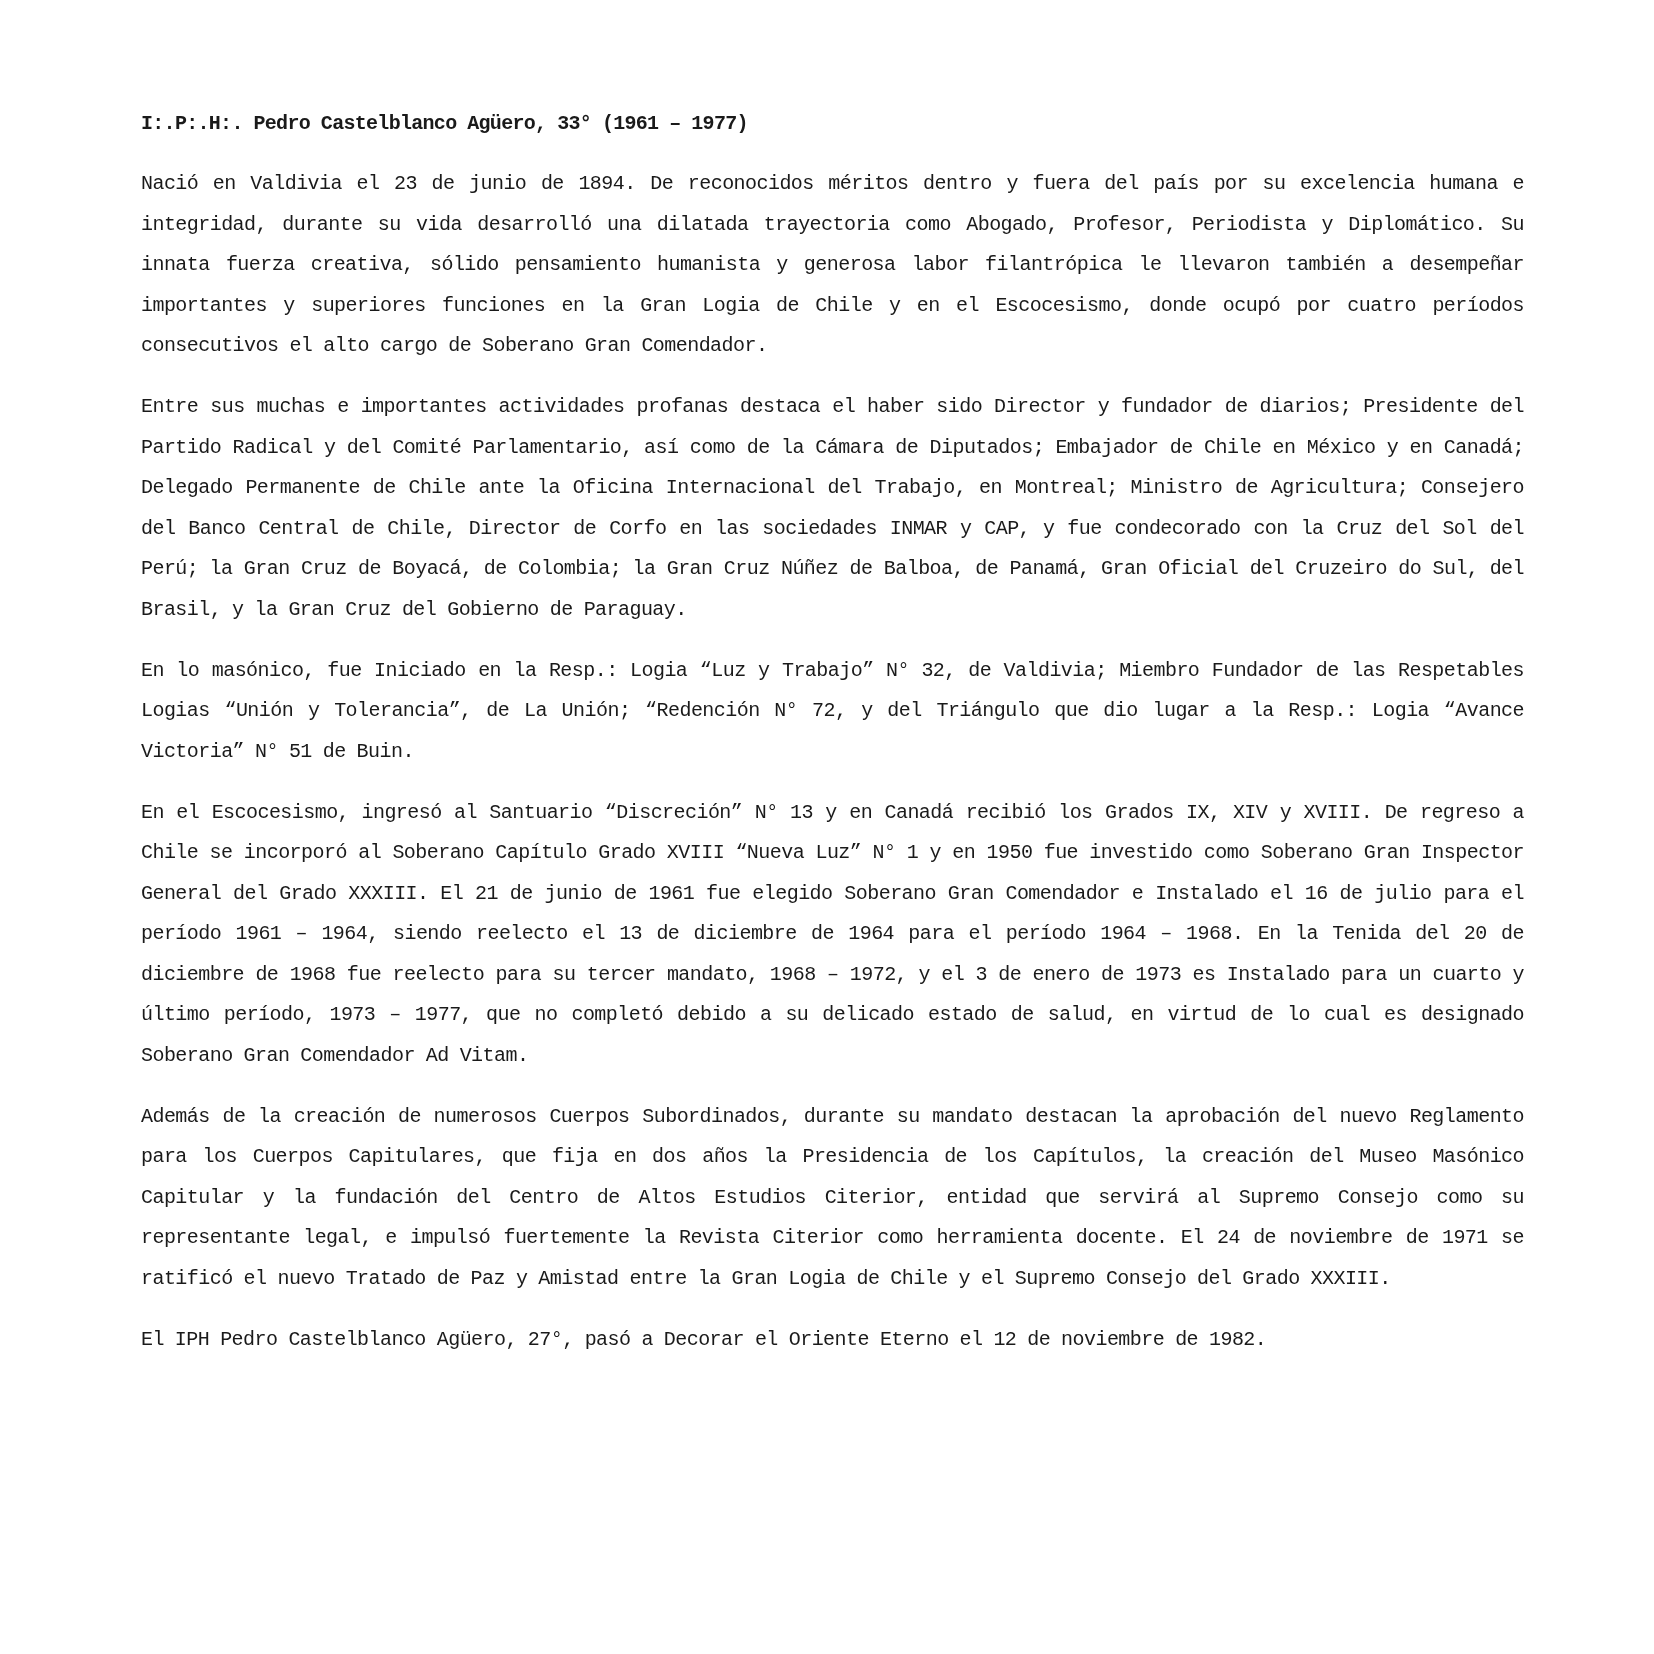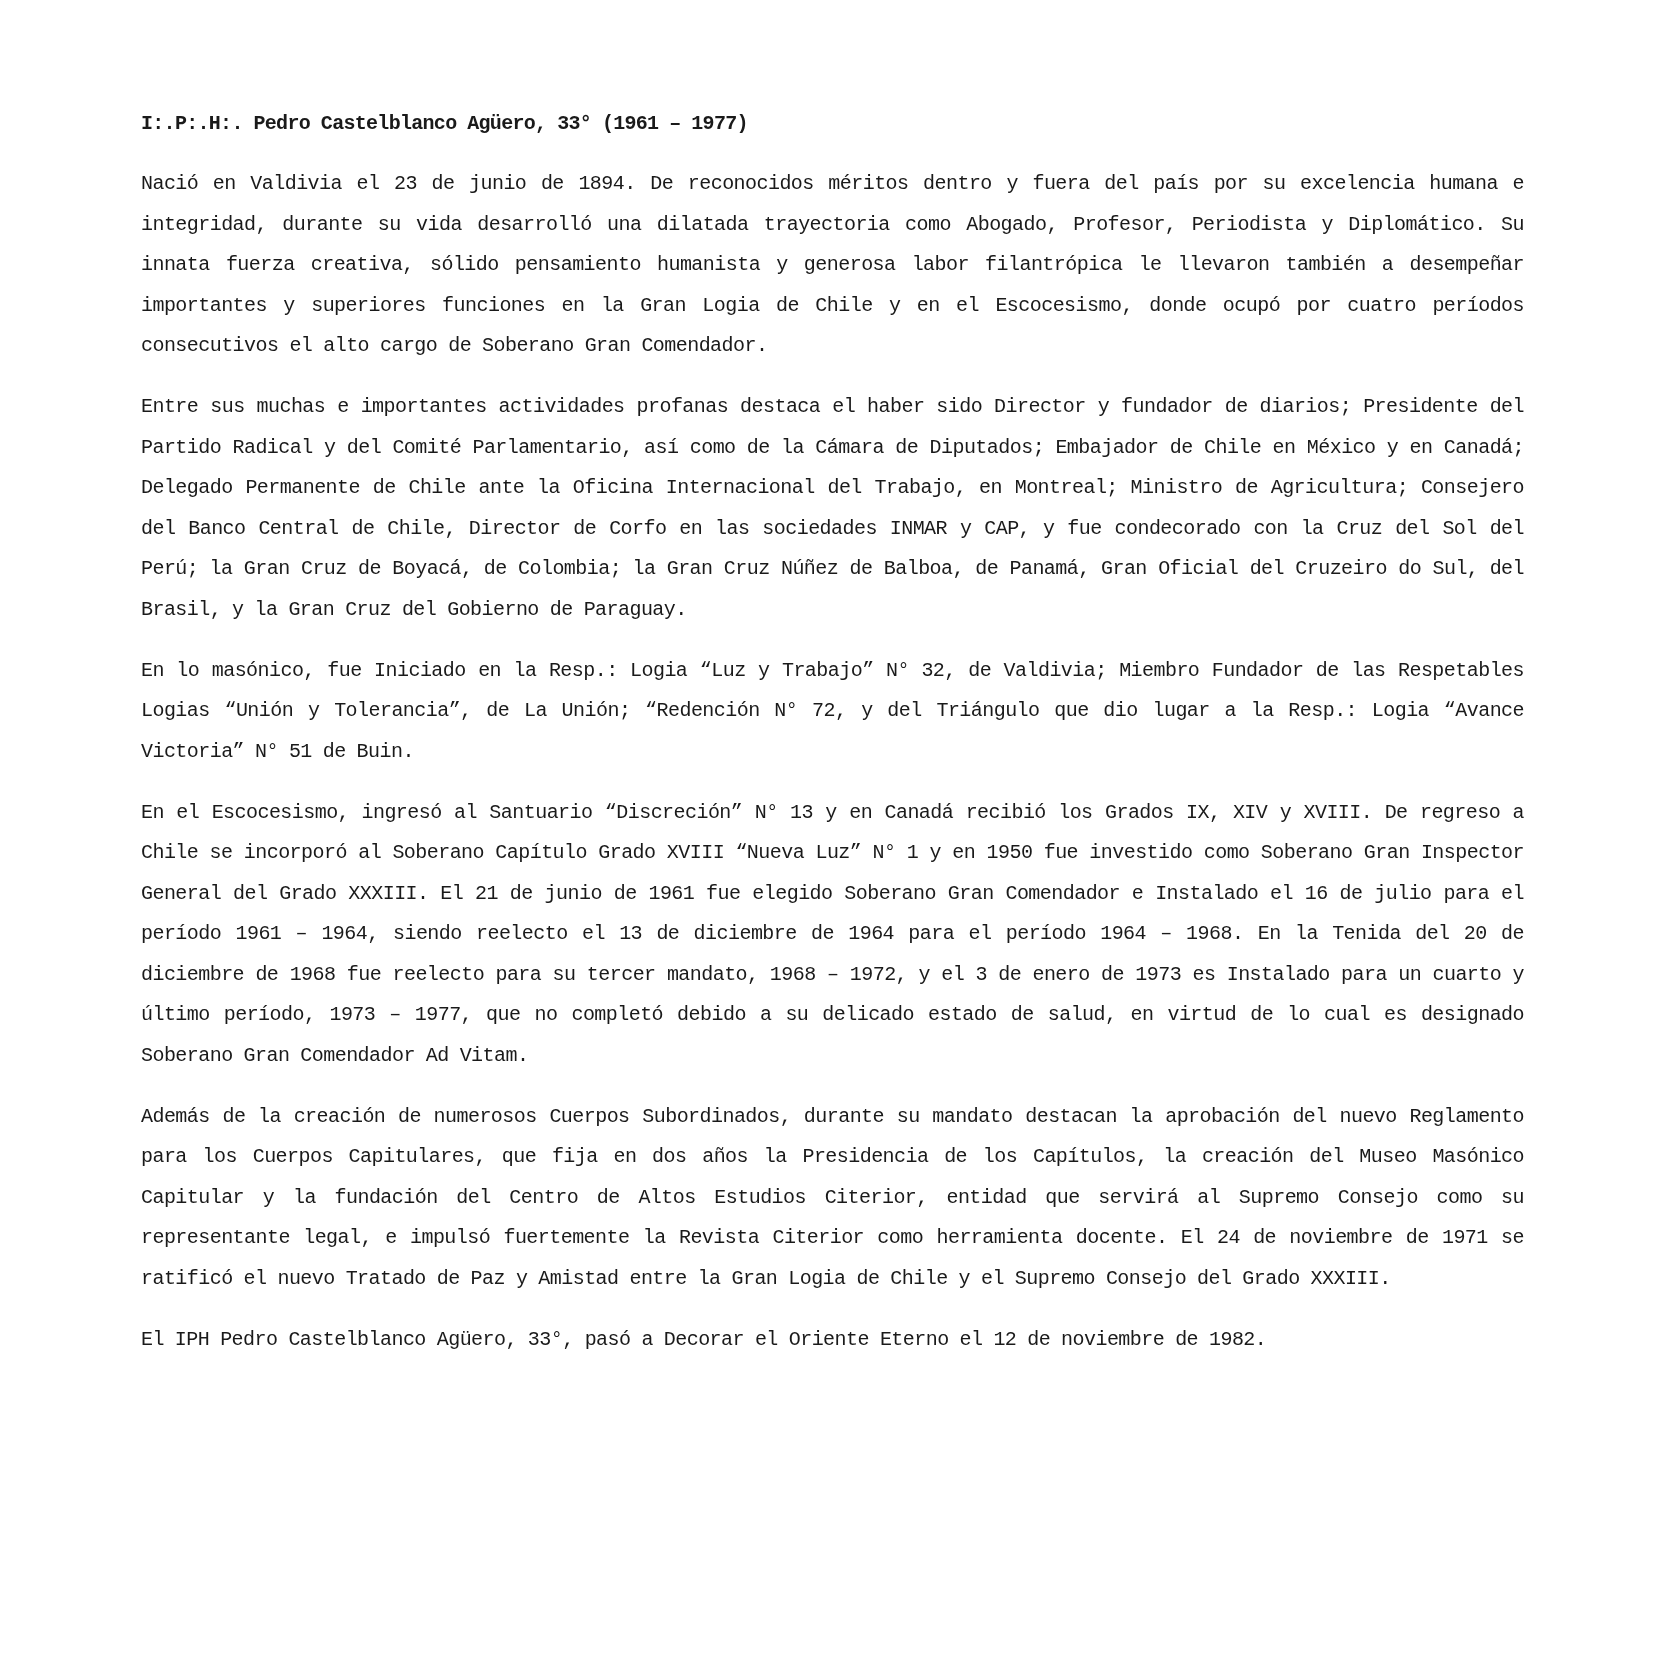--- a/index.html
+++ b/index.html
@@ -42,14 +42,14 @@
 </head>
 <body>
 
 <div class="page">
   <div class="doc-title">I:.P:.H:. Pedro Castelblanco Agüero, 33° (1961 – 1977)</div>
   <p class="doc-para">Nació en Valdivia el 23 de junio de 1894. De reconocidos méritos dentro y fuera del país por su excelencia humana e integridad, durante su vida desarrolló una dilatada trayectoria como Abogado, Profesor, Periodista y Diplomático. Su innata fuerza creativa, sólido pensamiento humanista y generosa labor filantrópica le llevaron también a desempeñar importantes y superiores funciones en la Gran Logia de Chile y en el Escocesismo, donde ocupó por cuatro períodos consecutivos el alto cargo de Soberano Gran Comendador.</p>
   <p class="doc-para">Entre sus muchas e importantes actividades profanas destaca el haber sido Director y fundador de diarios; Presidente del Partido Radical y del Comité Parlamentario, así como de la Cámara de Diputados; Embajador de Chile en México y en Canadá; Delegado Permanente de Chile ante la Oficina Internacional del Trabajo, en Montreal; Ministro de Agricultura; Consejero del Banco Central de Chile, Director de Corfo en las sociedades INMAR y CAP, y fue condecorado con la Cruz del Sol del Perú; la Gran Cruz de Boyacá, de Colombia; la Gran Cruz Núñez de Balboa, de Panamá, Gran Oficial del Cruzeiro do Sul, del Brasil, y la Gran Cruz del Gobierno de Paraguay.</p>
   <p class="doc-para">En lo masónico, fue Iniciado en la Resp.: Logia “Luz y Trabajo” N° 32, de Valdivia; Miembro Fundador de las Respetables Logias “Unión y Tolerancia”, de La Unión; “Redención N° 72, y del Triángulo que dio lugar a la Resp.: Logia “Avance Victoria” N° 51 de Buin.</p>
   <p class="doc-para">En el Escocesismo, ingresó al Santuario “Discreción” N° 13 y en Canadá recibió los Grados IX, XIV y XVIII. De regreso a Chile se incorporó al Soberano Capítulo Grado XVIII “Nueva Luz” N° 1 y en 1950 fue investido como Soberano Gran Inspector General del Grado XXXIII. El 21 de junio de 1961 fue elegido Soberano Gran Comendador e Instalado el 16 de julio para el período 1961 – 1964, siendo reelecto el 13 de diciembre de 1964 para el período 1964 – 1968. En la Tenida del 20 de diciembre de 1968 fue reelecto para su tercer mandato, 1968 – 1972, y el 3 de enero de 1973 es Instalado para un cuarto y último período, 1973 – 1977, que no completó debido a su delicado estado de salud, en virtud de lo cual es designado Soberano Gran Comendador Ad Vitam.</p>
   <p class="doc-para">Además de la creación de numerosos Cuerpos Subordinados, durante su mandato destacan la aprobación del nuevo Reglamento para los Cuerpos Capitulares, que fija en dos años la Presidencia de los Capítulos, la creación del Museo Masónico Capitular y la fundación del Centro de Altos Estudios Citerior, entidad que servirá al Supremo Consejo como su representante legal, e impulsó fuertemente la Revista Citerior como herramienta docente. El 24 de noviembre de 1971 se ratificó el nuevo Tratado de Paz y Amistad entre la Gran Logia de Chile y el Supremo Consejo del Grado XXXIII.</p>
-  <p class="doc-para">El IPH Pedro Castelblanco Agüero, 33°, pasó a Decorar el Oriente Eterno el 12 de noviembre de 1982.</p>
+  <p class="doc-para">El IPH Pedro Castelblanco Agüero, 27°, pasó a Decorar el Oriente Eterno el 12 de noviembre de 1982.</p>
 </div>
 
 </body></html>

